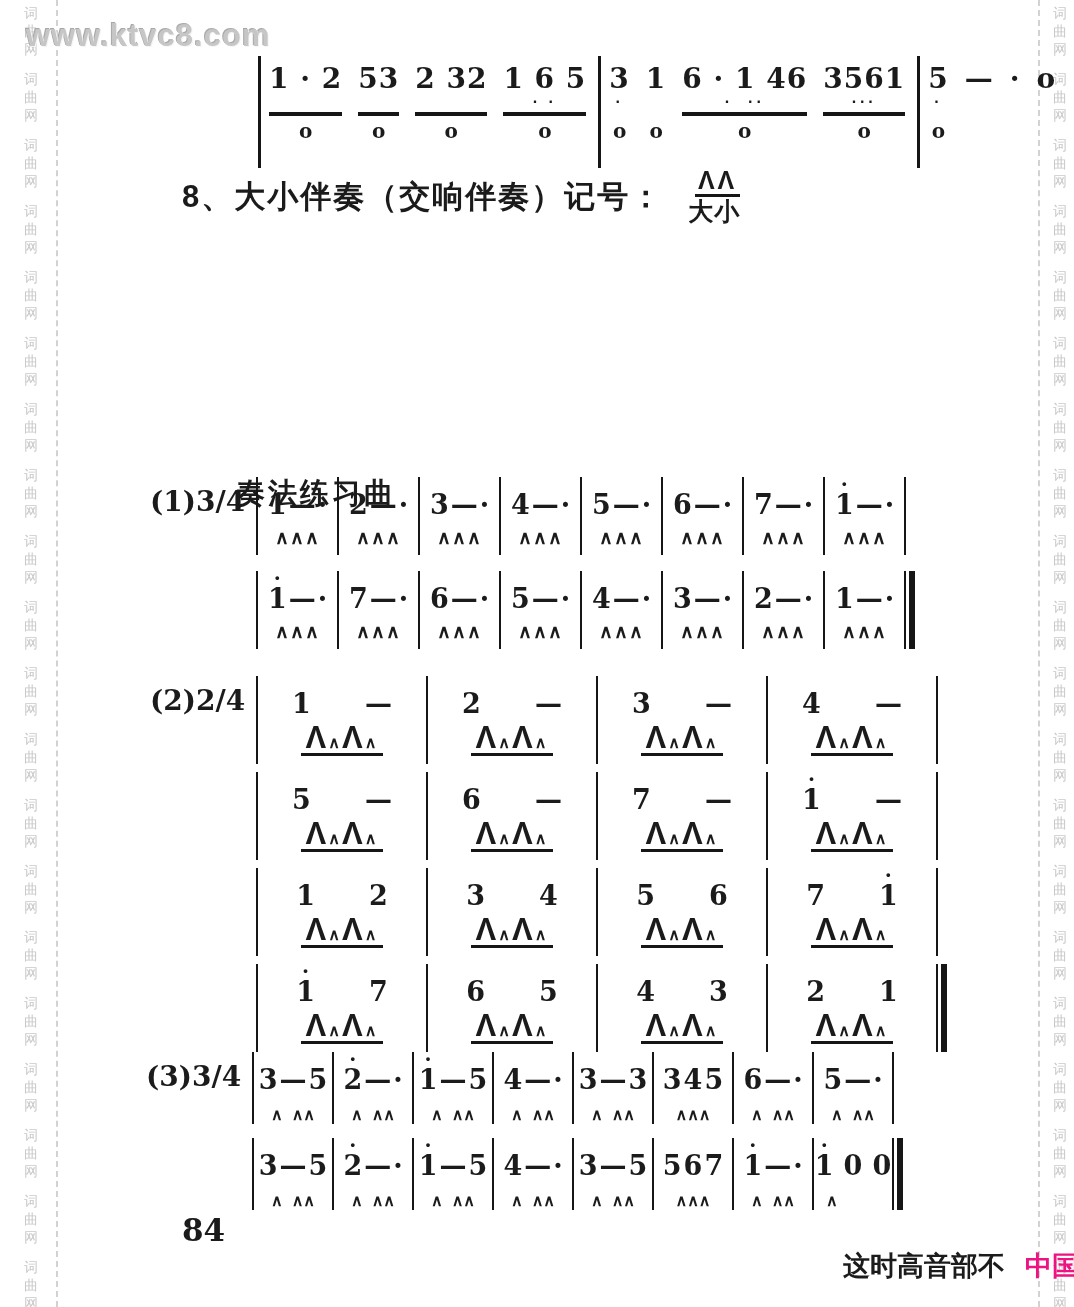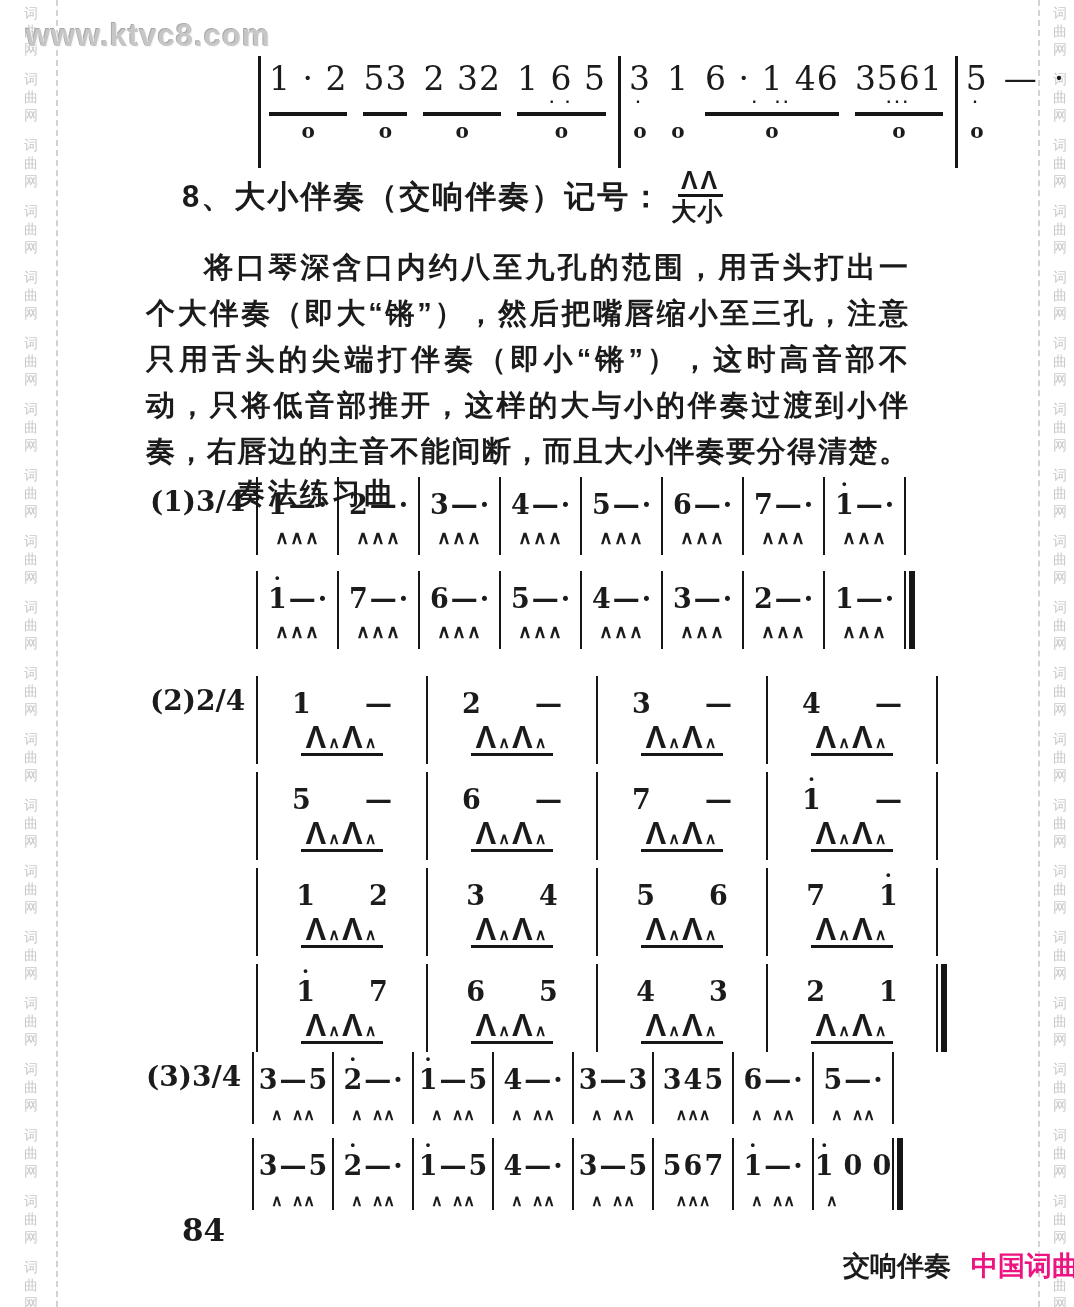--- a/index.html
+++ b/index.html
@@ -14,31 +14,31 @@
   .side-dash{position:absolute;top:0;bottom:0;width:0;border-left:2px dashed #d2d2d2;}
   .side-dash.left-dash{left:56px;}
   .side-dash.right-dash{left:1038px;}
   
   .watermark{position:absolute;left:26px;top:18px;font-size:31px;font-weight:bold;letter-spacing:1px;
              color:#c6c6c6;text-shadow:1px 1px 0 #f5f5f5,-1px -1px 0 #a8a8a8;}
   
   .intro-line{position:absolute;left:258px;top:56px;display:flex;align-items:stretch;height:112px;}
   .im{border-left:3px solid #161616;display:flex;align-items:flex-start;gap:16px;padding:6px 12px 0 8px;}
   .icell{display:flex;flex-direction:column;align-items:center;}
-  .inum{font-family:"DejaVu Serif",serif;font-weight:normal;font-size:33px;line-height:34px;letter-spacing:1px;white-space:pre;}
+  .inum{font-family:"DejaVu Serif",serif;font-weight:bold;font-size:28px;line-height:34px;letter-spacing:1px;white-space:pre;}
   .ilo{height:13px;font-size:16px;font-weight:bold;line-height:11px;letter-spacing:3px;white-space:pre;}
   .ibeam{height:9px;width:100%;display:flex;align-items:center;}
   .ibeam.on::after{content:"";display:block;height:4px;background:#161616;width:100%;}
   .io{height:26px;font-family:"DejaVu Serif",serif;font-weight:bold;font-size:20px;line-height:26px;}
   .endfinal{display:flex;gap:3px;align-items:stretch;}
   .endfinal i{display:block;width:2px;background:#161616;}
   .endfinal i.thick{width:6px;}
   .endsingle{width:2px;background:#161616;}
   
-  .heading{position:absolute;left:182px;top:168px;display:flex;align-items:center;gap:8px;
+  .heading{position:absolute;left:182px;top:168px;display:flex;align-items:center;gap:25px;
            font-size:31px;font-weight:bold;letter-spacing:2px;}
   .hsym{display:inline-flex;flex-direction:column;align-items:flex-end;}
   .hsym-top{font-size:25px;font-weight:bold;line-height:25px;letter-spacing:3px;border-bottom:3px solid #161616;padding:0 3px 1px;}
   .hsym-bot{font-size:25px;font-weight:bold;line-height:28px;letter-spacing:1px;}
   
   .paragraph{position:absolute;left:146px;top:244px;width:762px;font-size:29px;font-weight:600;}
   .pline{line-height:46px;text-align:justify;text-align-last:justify;}
   .pline.first{text-indent:58px;}
   .subtitle{position:absolute;left:236px;top:474px;font-size:29px;font-weight:bold;letter-spacing:3px;}
   
@@ -373,27 +373,20 @@
     </div>
 
   <div class="heading">
     <span>8、大小伴奏（交响伴奏）记号：</span>
     <span class="hsym">
       <span class="hsym-top">ΛΛ</span>
       <span class="hsym-bot">大小</span>
     </span>
   </div>
 
-  <div class="paragraph" id="paragraph">
-      <div class="pline first">将口琴深含口内约八至九孔的范围，用舌头打出一</div>
-      <div class="pline">个大伴奏（即大“锵”），然后把嘴唇缩小至三孔，注意</div>
-      <div class="pline">只用舌头的尖端打伴奏（即小“锵”），这时高音部不</div>
-      <div class="pline">动，只将低音部推开，这样的大与小的伴奏过渡到小伴</div>
-      <div class="pline">奏，右唇边的主音不能间断，而且大小伴奏要分得清楚。</div>
-    </div>
 
   <div class="subtitle">奏法练习曲</div>
 
   <div class="ex-section exA" id="ex0">
     <div class="ex-label">(1)3/4</div>
     <div class="ex-rows">
         <div class="mrow">
           <div class="measure">
             <div class="notes">
               <div class="tk">
@@ -1424,17 +1417,17 @@
             <i></i>
             <i class="thick"></i>
           </div>
         </div>
       </div>
   </div>
 
   <div class="page-number">84</div>
 
   <div class="footer">
-    <span>交响伴奏</span>
+    <span>这时高音部不</span>
     <span style="color: rgb(237, 19, 128);">中国词曲网</span>
   </div>
 
 </div>
 
 </body></html>

